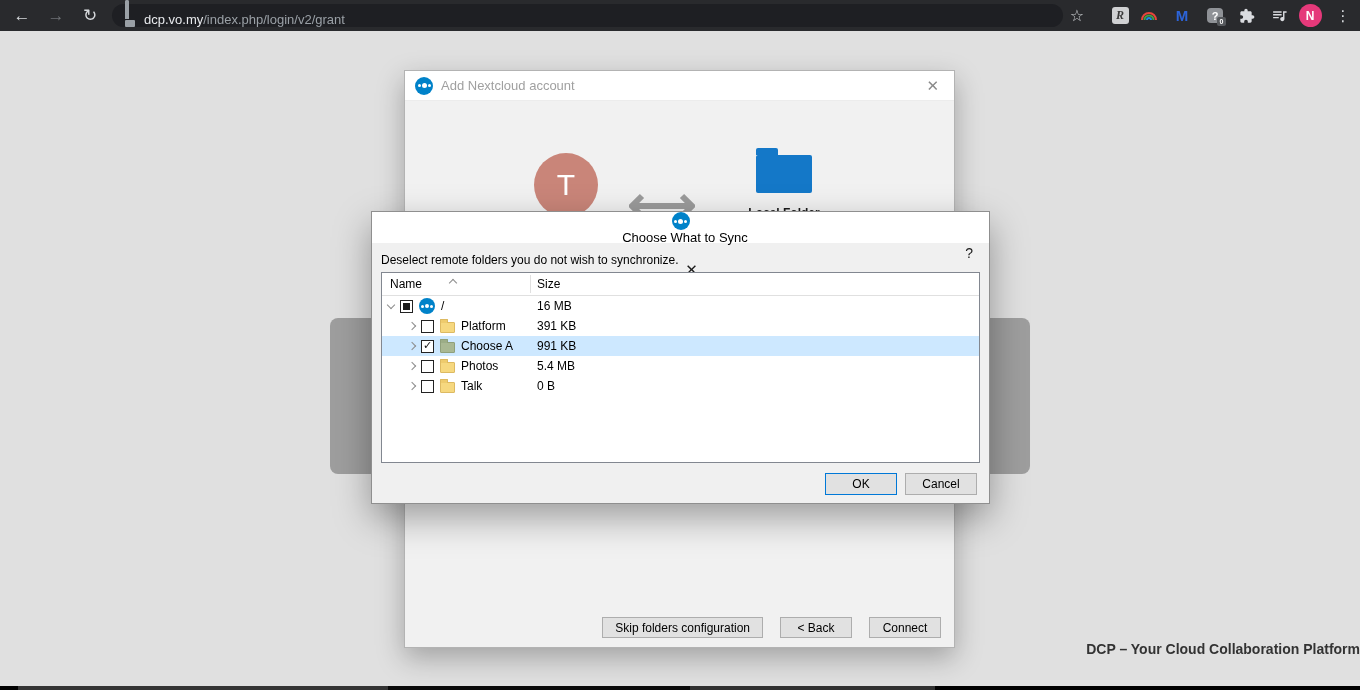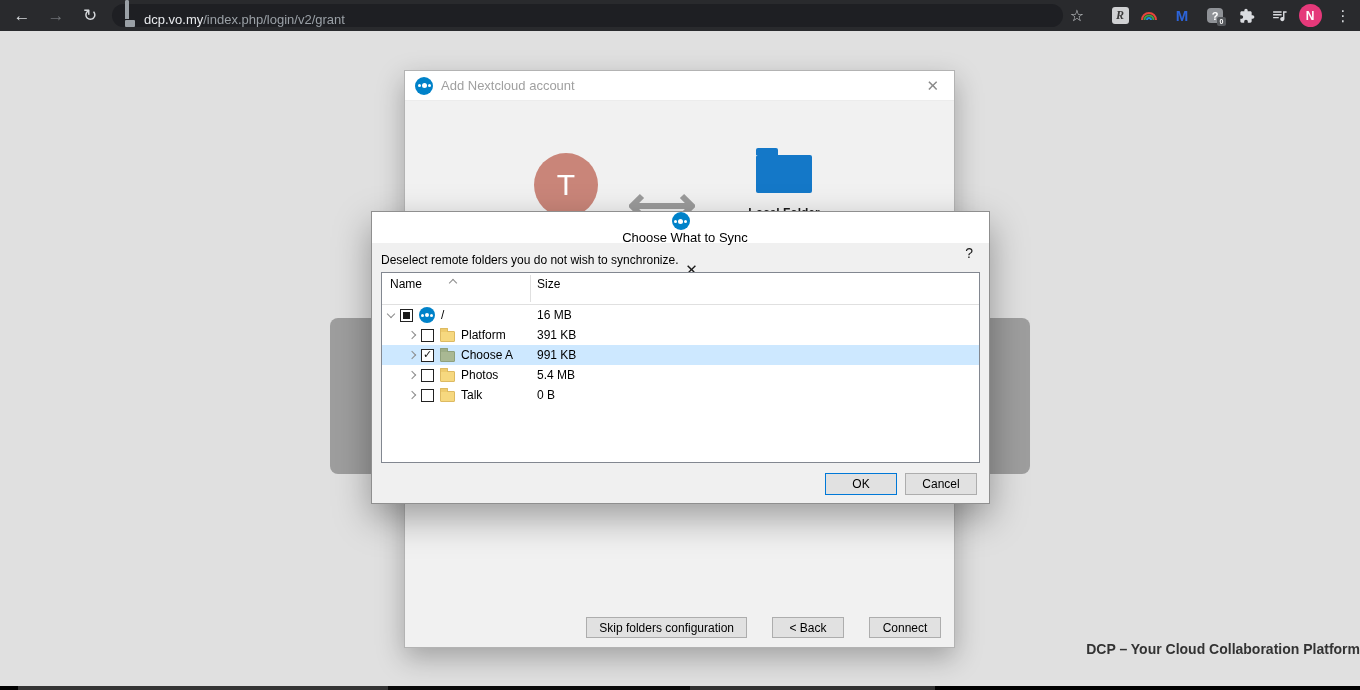--- a/index.html
+++ b/index.html
@@ -74,34 +74,34 @@
              border:1px solid #b3b3b3; box-shadow:0 10px 26px rgba(0,0,0,.28); z-index:2; }
   .dlg-add .titlebar { height:30px; background:#fff; border-bottom:1px solid #ececec; display:flex; align-items:center; padding:0 10px; }
   .dlg-add .title { margin-left:8px; font-size:13px; color:#a0a0a0; }
   .dlg-add .close { margin-left:auto; color:#8a8a8a; font-size:15px; padding:0 5px; cursor:pointer; }
   .avatar-t { position:absolute; left:129px; top:82px; width:64px; height:64px; border-radius:50%; background:#c98579;
               color:#fff; font-size:30px; display:flex; align-items:center; justify-content:center; }
   .sync-arrow { position:absolute; left:224px; top:122px; }
   .big-folder { position:absolute; left:351px; top:84px; width:56px; height:38px; background:#1478c8; border-radius:2px; }
   .big-folder::before { content:''; position:absolute; left:0; top:-7px; width:22px; height:7px; background:#1478c8; border-radius:2px 2px 0 0; }
   .local-label { position:absolute; left:339px; top:135px; width:80px; text-align:center; font-size:12px; font-weight:bold; color:#1a1a1a; }
-  .wizard-btns { position:absolute; right:13px; bottom:9px; display:flex; gap:25px; }
+  .wizard-btns { position:absolute; right:13px; bottom:9px; display:flex; gap:17px; }
   .wizard-btns .win-btn { height:21px; }
   .wizard-btns .fixed { width:72px; }
 
   
   .dlg-sync { position:absolute; left:371px; top:211px; width:619px; height:293px; background:#f0f0f0;
               border:1px solid #8f8f8f; box-shadow:0 14px 34px rgba(0,0,0,.35); z-index:3; }
   .dlg-sync .titlebar { height:31px; background:#fff; display:flex; align-items:center; padding:0 10px;flex-direction:column; }
   .dlg-sync .title { margin-left:9px; font-size:13px; color:#000; }
   .dlg-sync .help { margin-left:auto; color:#1a1a1a; font-size:14px; padding:0 6px; cursor:pointer; }
   .dlg-sync .close { color:#1a1a1a; font-size:15px; padding:0 6px; margin-left:24px; margin-right:2px; cursor:pointer; }
   .instruction { position:absolute; left:9px; top:41px; font-size:12px; color:#000; }
   .tree-box { position:absolute; left:9px; top:60px; width:599px; height:191px; background:#fff; border:1px solid #828790; overflow:hidden; }
-  .tree-header { position:relative; height:32px; border-bottom:1px solid #e0e0e0; font-size:12px; color:#000; }
+  .tree-header { position:relative; height:23px; border-bottom:1px solid #e0e0e0; font-size:12px; color:#000; }
   .tree-header .hname { position:absolute; left:8px; top:4px; }
   .tree-header .sort { position:absolute; left:68px; top:4px; }
   .tree-header .divider { position:absolute; left:148px; top:2px; bottom:2px; width:1px; background:#e0e0e0; }
   .tree-header .hsize { position:absolute; left:155px; top:4px; }
   .tree-rows { position:relative; }
   .trow { position:relative; height:20px; display:flex; align-items:center; gap:6px; font-size:12px; color:#000; cursor:default; }
   .trow.lvl0 { padding-left:6px; }
   .trow.lvl1 { padding-left:27px; }
   .trow.selected { background:#cde8ff; }
   .trow .tname { white-space:nowrap; }

